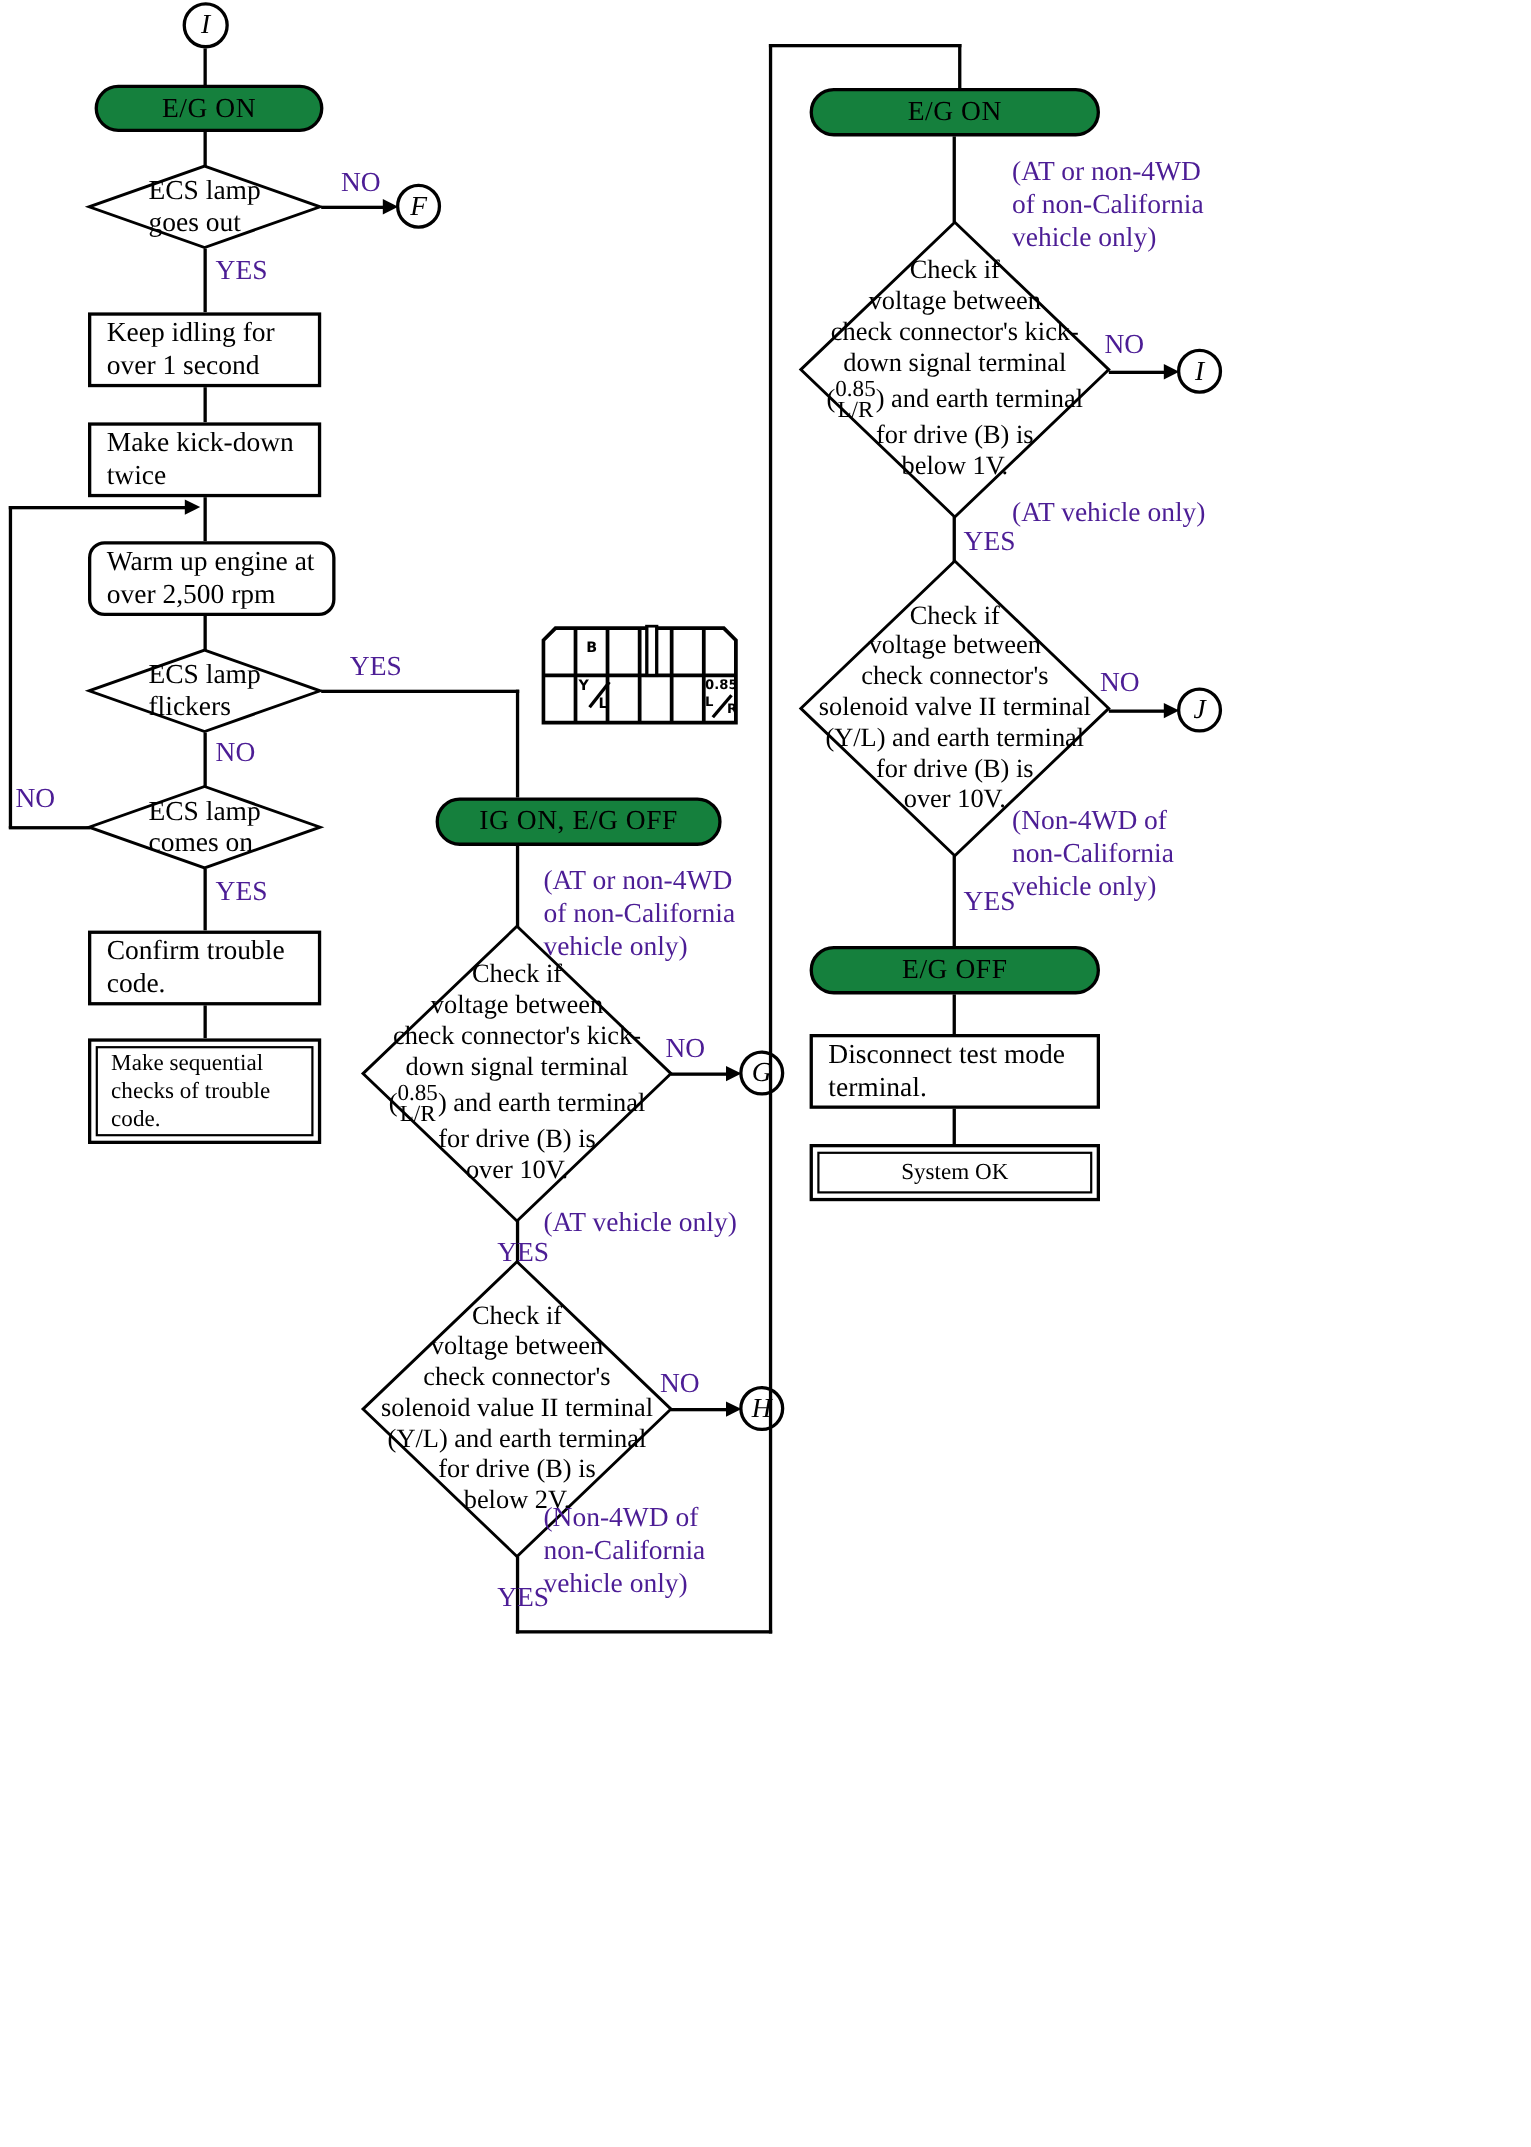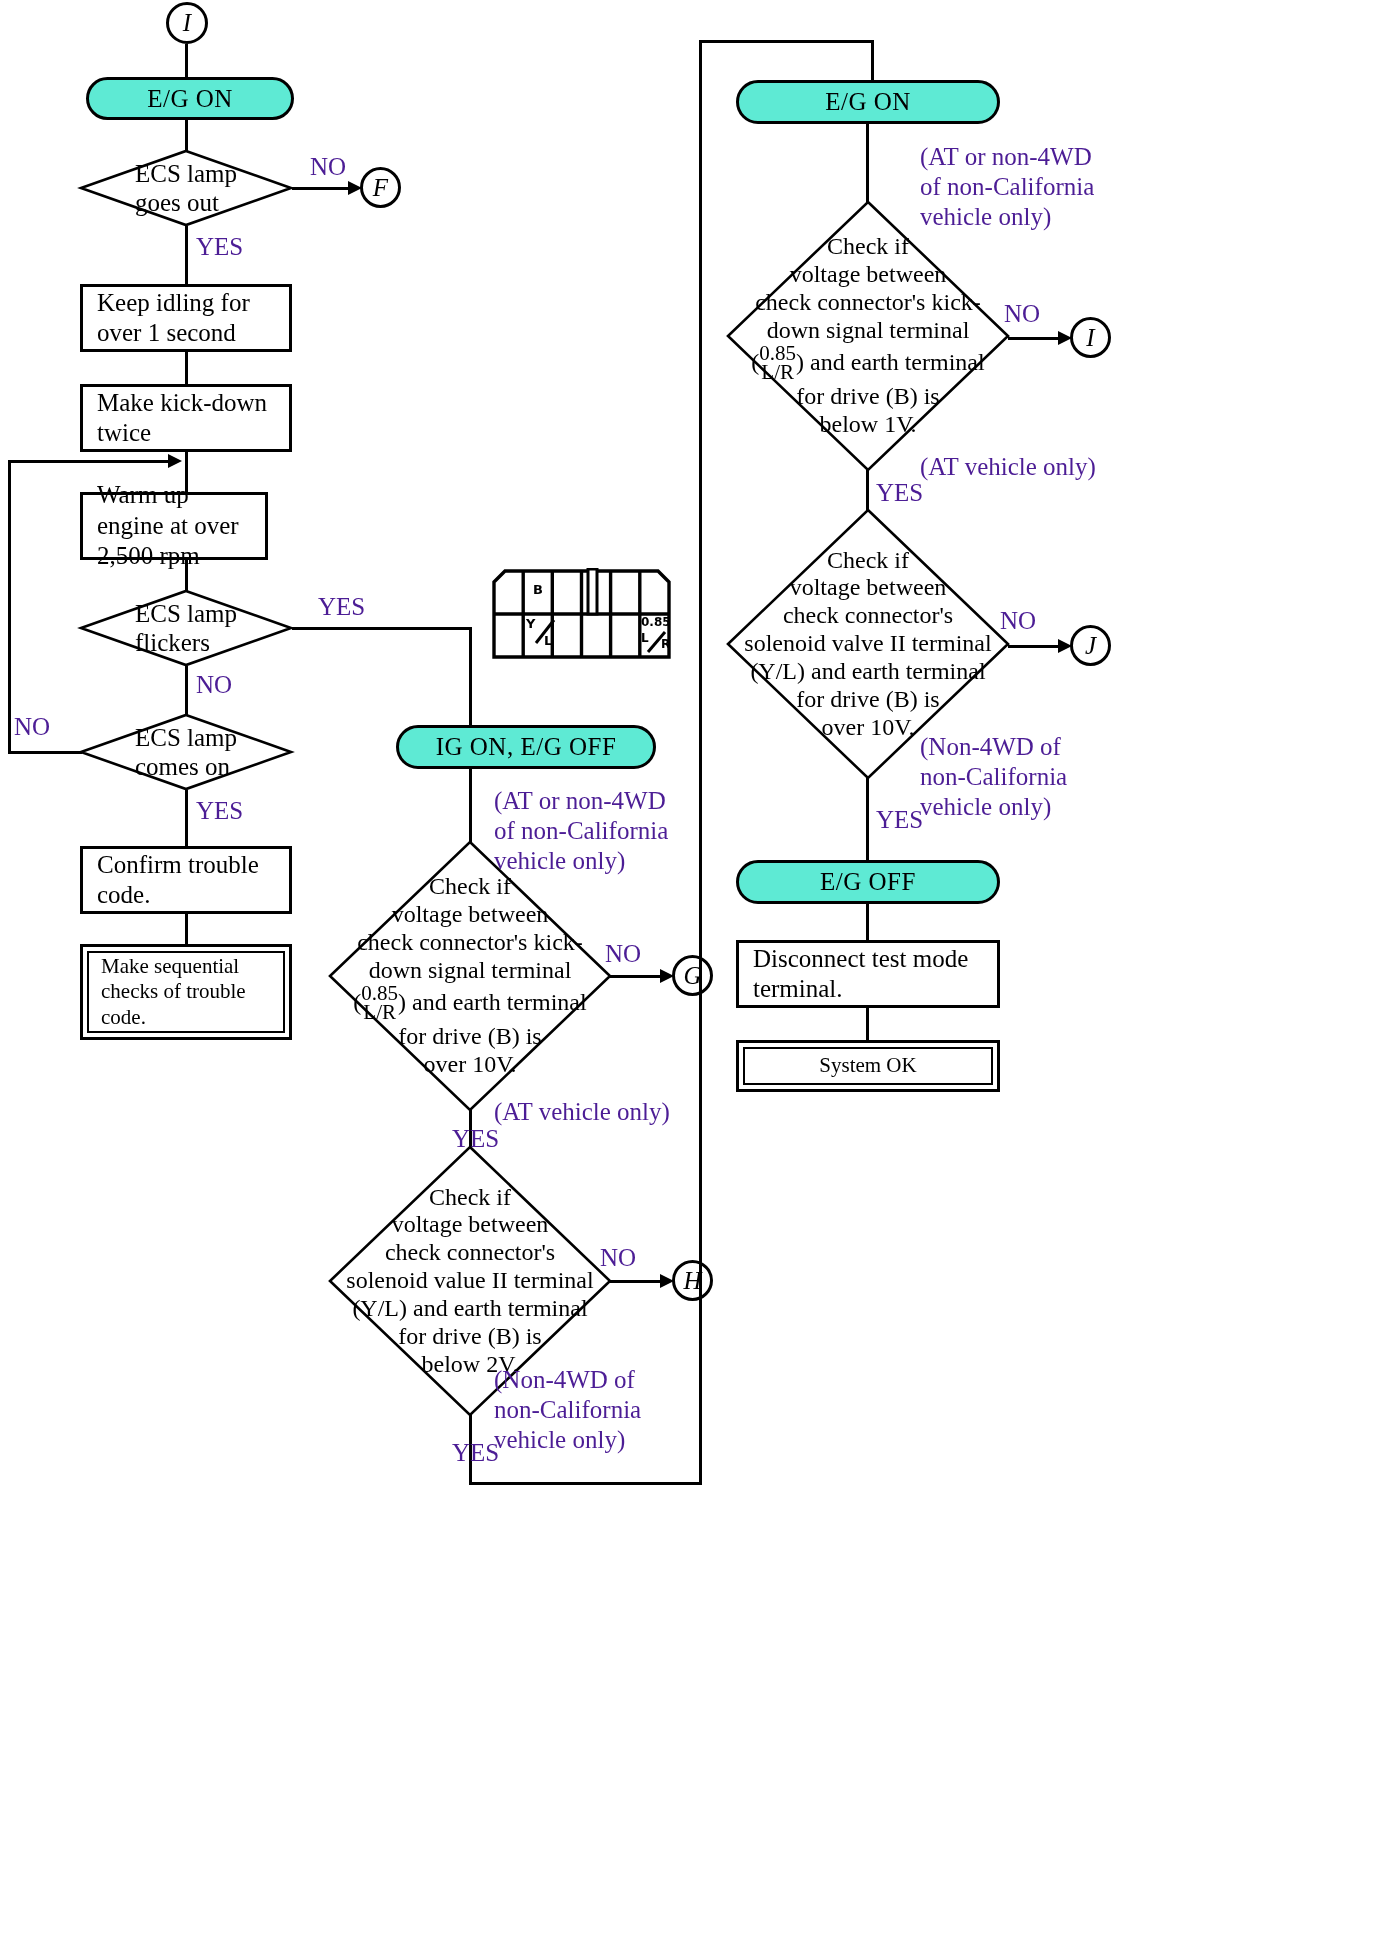--- a/index.html
+++ b/index.html
@@ -24,21 +24,21 @@
     display: flex;
     align-items: center;
     justify-content: center;
     text-align: center;
     color: #000;
   }
 
   .terminator {
     border: 3px solid #000;
     border-radius: 60px;
-    background: #5eead4;
+    background: #15803d;
     font-size: 25px;
     letter-spacing: 0.5px;
   }
 
   .process {
     border: 3px solid #000;
     background: #fff;
     font-size: 25px;
     justify-content: flex-start;
     text-align: left;
@@ -186,21 +186,21 @@
   <div class="node process" style="left:80px; top:284px; width:212px; height:68px;">Keep idling for over
 1 second</div>
 
   <div class="ln lnv" style="left:185px; top:352px; height:32px;"></div>
 
   <div class="node process" style="left:80px; top:384px; width:212px; height:68px;">Make kick-down
 twice</div>
 
   <div class="ln lnv" style="left:185px; top:452px; height:40px;"></div>
 
-  <div class="node process" style="left:80px; top:492px; width:188px; height:68px;">Warm up engine at
+  <div class="node process" style="left:80px; top:492px; width:225px; height:68px;border-radius:15px;">Warm up engine at
 over 2,500 rpm</div>
 
   <div class="ln lnv" style="left:185px; top:560px; height:42px;"></div>
 
   <div class="decision" style="left:80px; top:590px; width:212px; height:76px;">
     <svg width="212" height="76" viewBox="0 0 212 76">
       <polygon points="106,1 211,38 106,75 1,38" fill="#fff" stroke="#000" stroke-width="2.6"></polygon>
     </svg>
     <div class="dtext">ECS lamp
 flickers</div>

